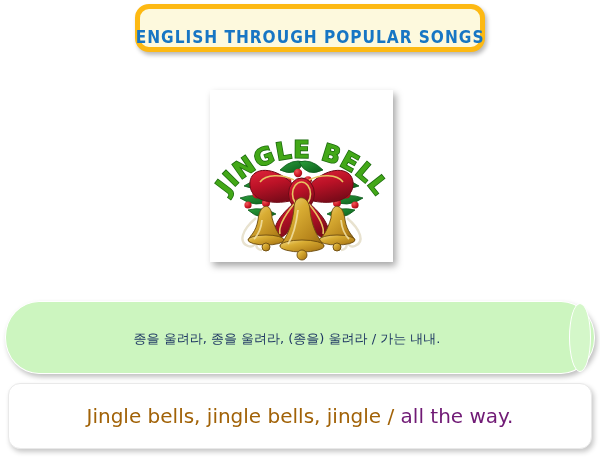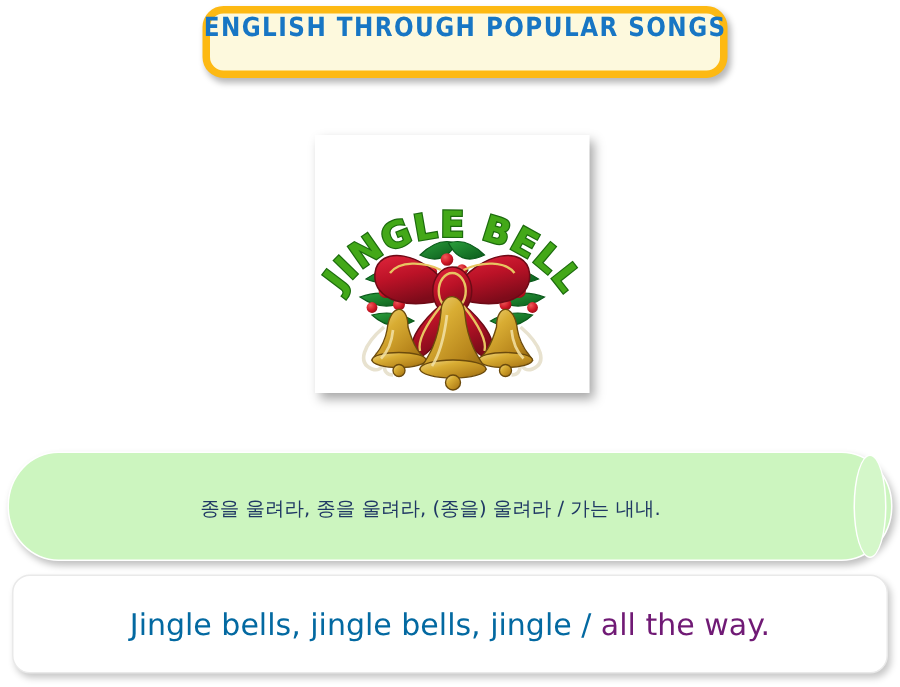--- a/index.html
+++ b/index.html
@@ -20,21 +20,21 @@
     position: absolute;
     left: 135px;
     top: 4px;
     width: 350px;
     height: 48px;
     box-sizing: border-box;
     background: #fdf9dd;
     border: 5px solid #fdb913;
     border-radius: 14px;
     display: flex;
-    align-items: flex-start;
+    align-items: flex-end;
     justify-content: center;
     box-shadow: 2px 3px 4px rgba(0,0,0,0.28);
   }
   #title-text {
     color: #1776c4;
     font-family: "DejaVu Sans", sans-serif;
     font-weight: bold;
     font-size: 17.5px;
     letter-spacing: 1.1px;
     white-space: nowrap;
@@ -108,21 +108,21 @@
     box-shadow: 2px 3px 5px rgba(0,0,0,0.22);
     display: flex;
     align-items: center;
     justify-content: center;
   }
   #english-text {
     font-family: "DejaVu Sans", sans-serif;
     font-size: 20px;
     white-space: nowrap;
   }
-  .en-navy { color: #0369a1; margin-top: 43px; }
+  .en-navy { color: #a16207; margin-top: 43px; }
   .en-red  { color: #701a75; }
 </style>
 </head>
 <body>
 
 <div id="title-banner">
   <span id="title-text">ENGLISH THROUGH POPULAR SONGS</span>
 </div>
 
 <div id="picture-frame">

